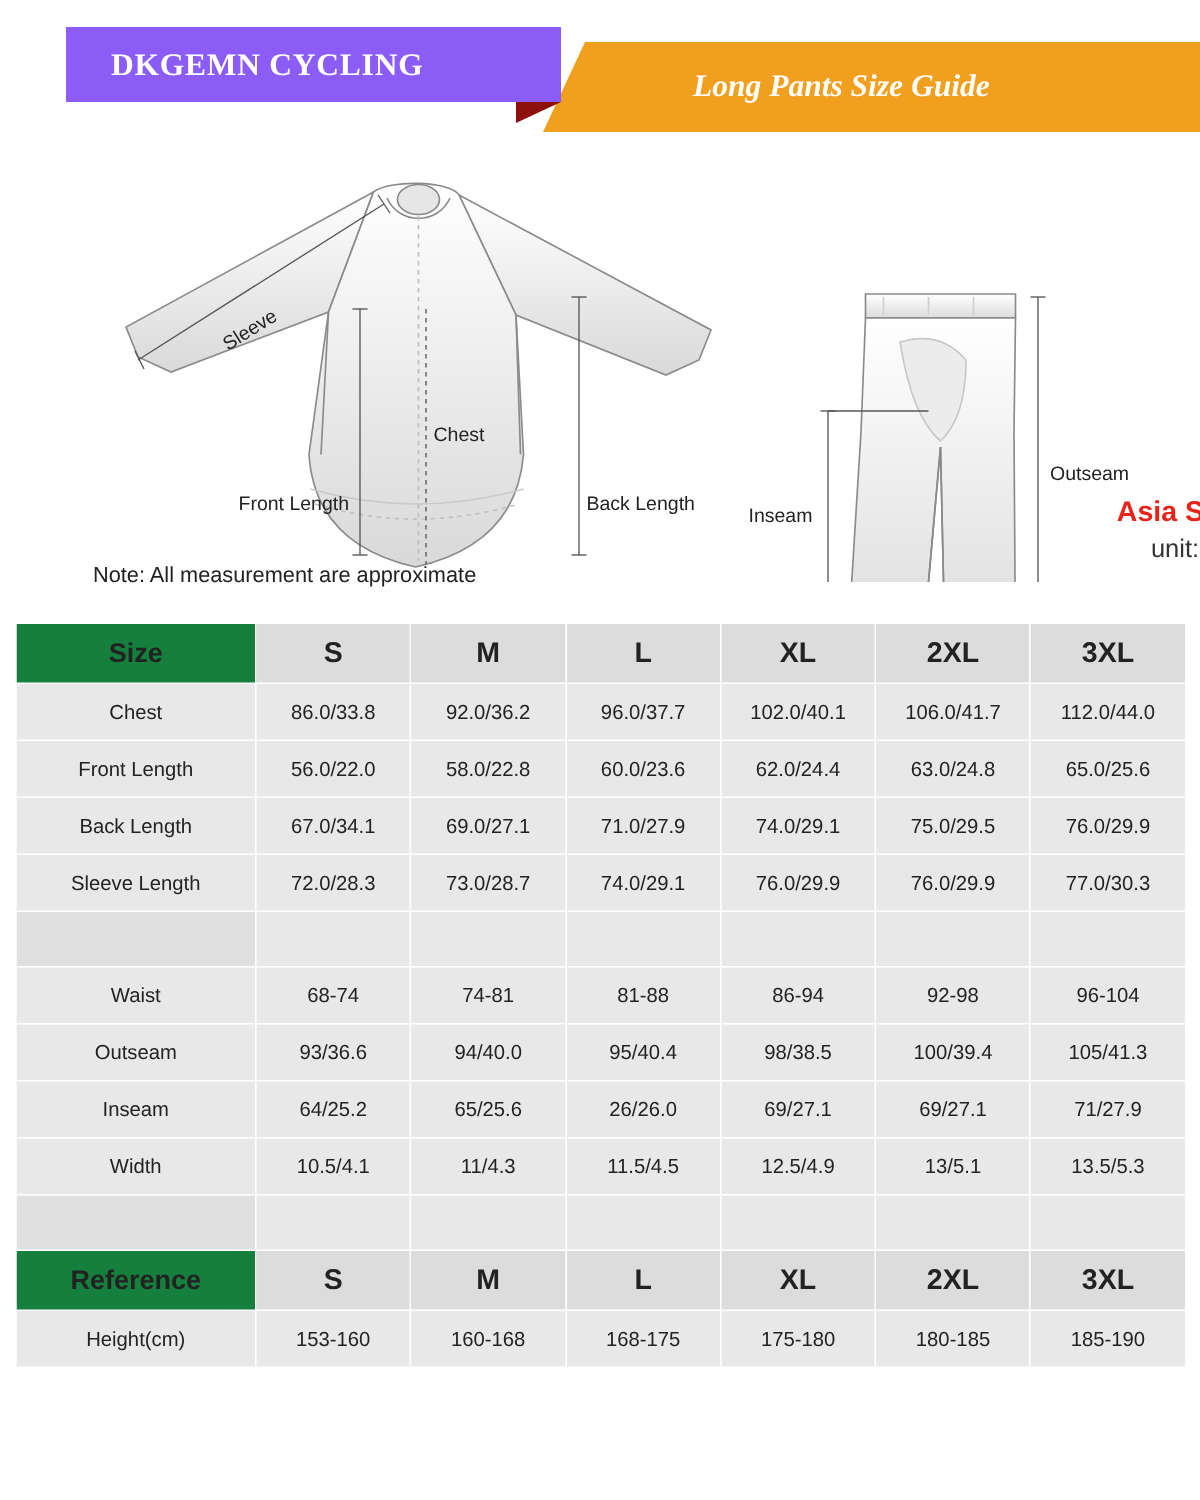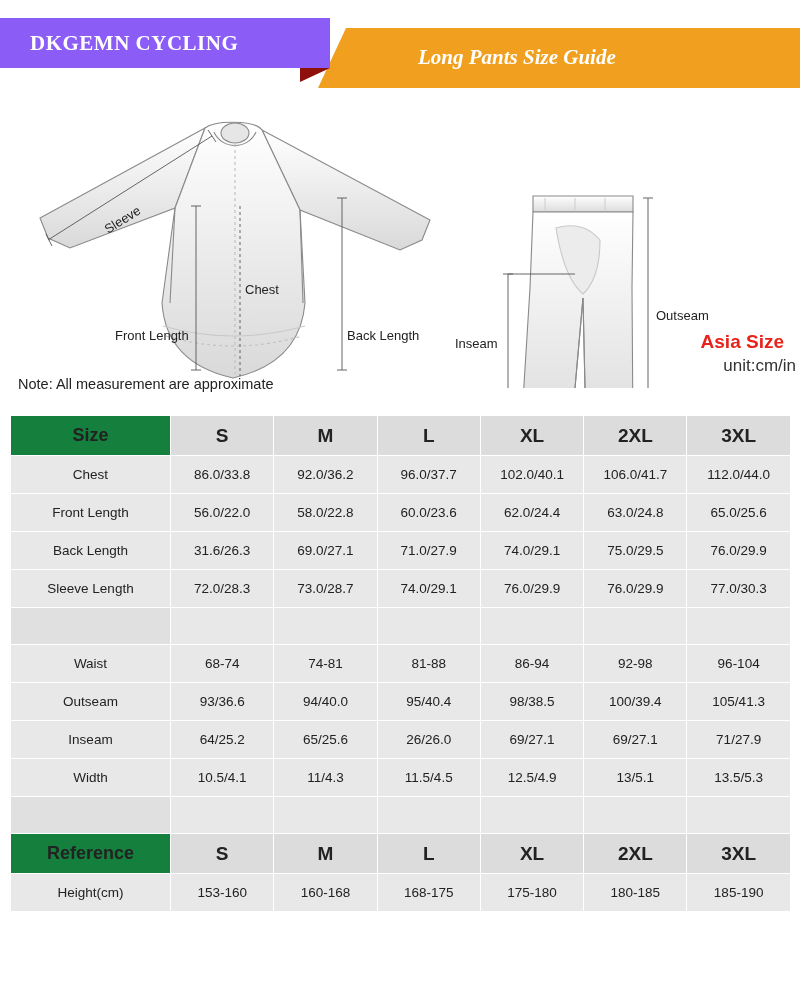--- a/index.html
+++ b/index.html
@@ -10,20 +10,21 @@
     height: 1000px;
     background: #ffffff;
     font-family: "Liberation Sans", sans-serif;
   }
   .page {
     position: relative;
     width: 800px;
     height: 1000px;
     overflow: hidden;
     background: #fff;
+    padding-left: 44px;
   }
 
   
   .header {
     position: relative;
     width: 800px;
     height: 88px;
   }
   .brand-banner {
     position: absolute;
@@ -318,21 +319,21 @@
             <td class="rowhead">Front Length</td>
             <td>56.0/22.0</td>
             <td>58.0/22.8</td>
             <td>60.0/23.6</td>
             <td>62.0/24.4</td>
             <td>63.0/24.8</td>
             <td>65.0/25.6</td>
           </tr>
           <tr>
             <td class="rowhead">Back Length</td>
-            <td>31.6/26.3</td>
+            <td>67.0/34.1</td>
             <td>69.0/27.1</td>
             <td>71.0/27.9</td>
             <td>74.0/29.1</td>
             <td>75.0/29.5</td>
             <td>76.0/29.9</td>
           </tr>
           <tr>
             <td class="rowhead">Sleeve Length</td>
             <td>72.0/28.3</td>
             <td>73.0/28.7</td>

